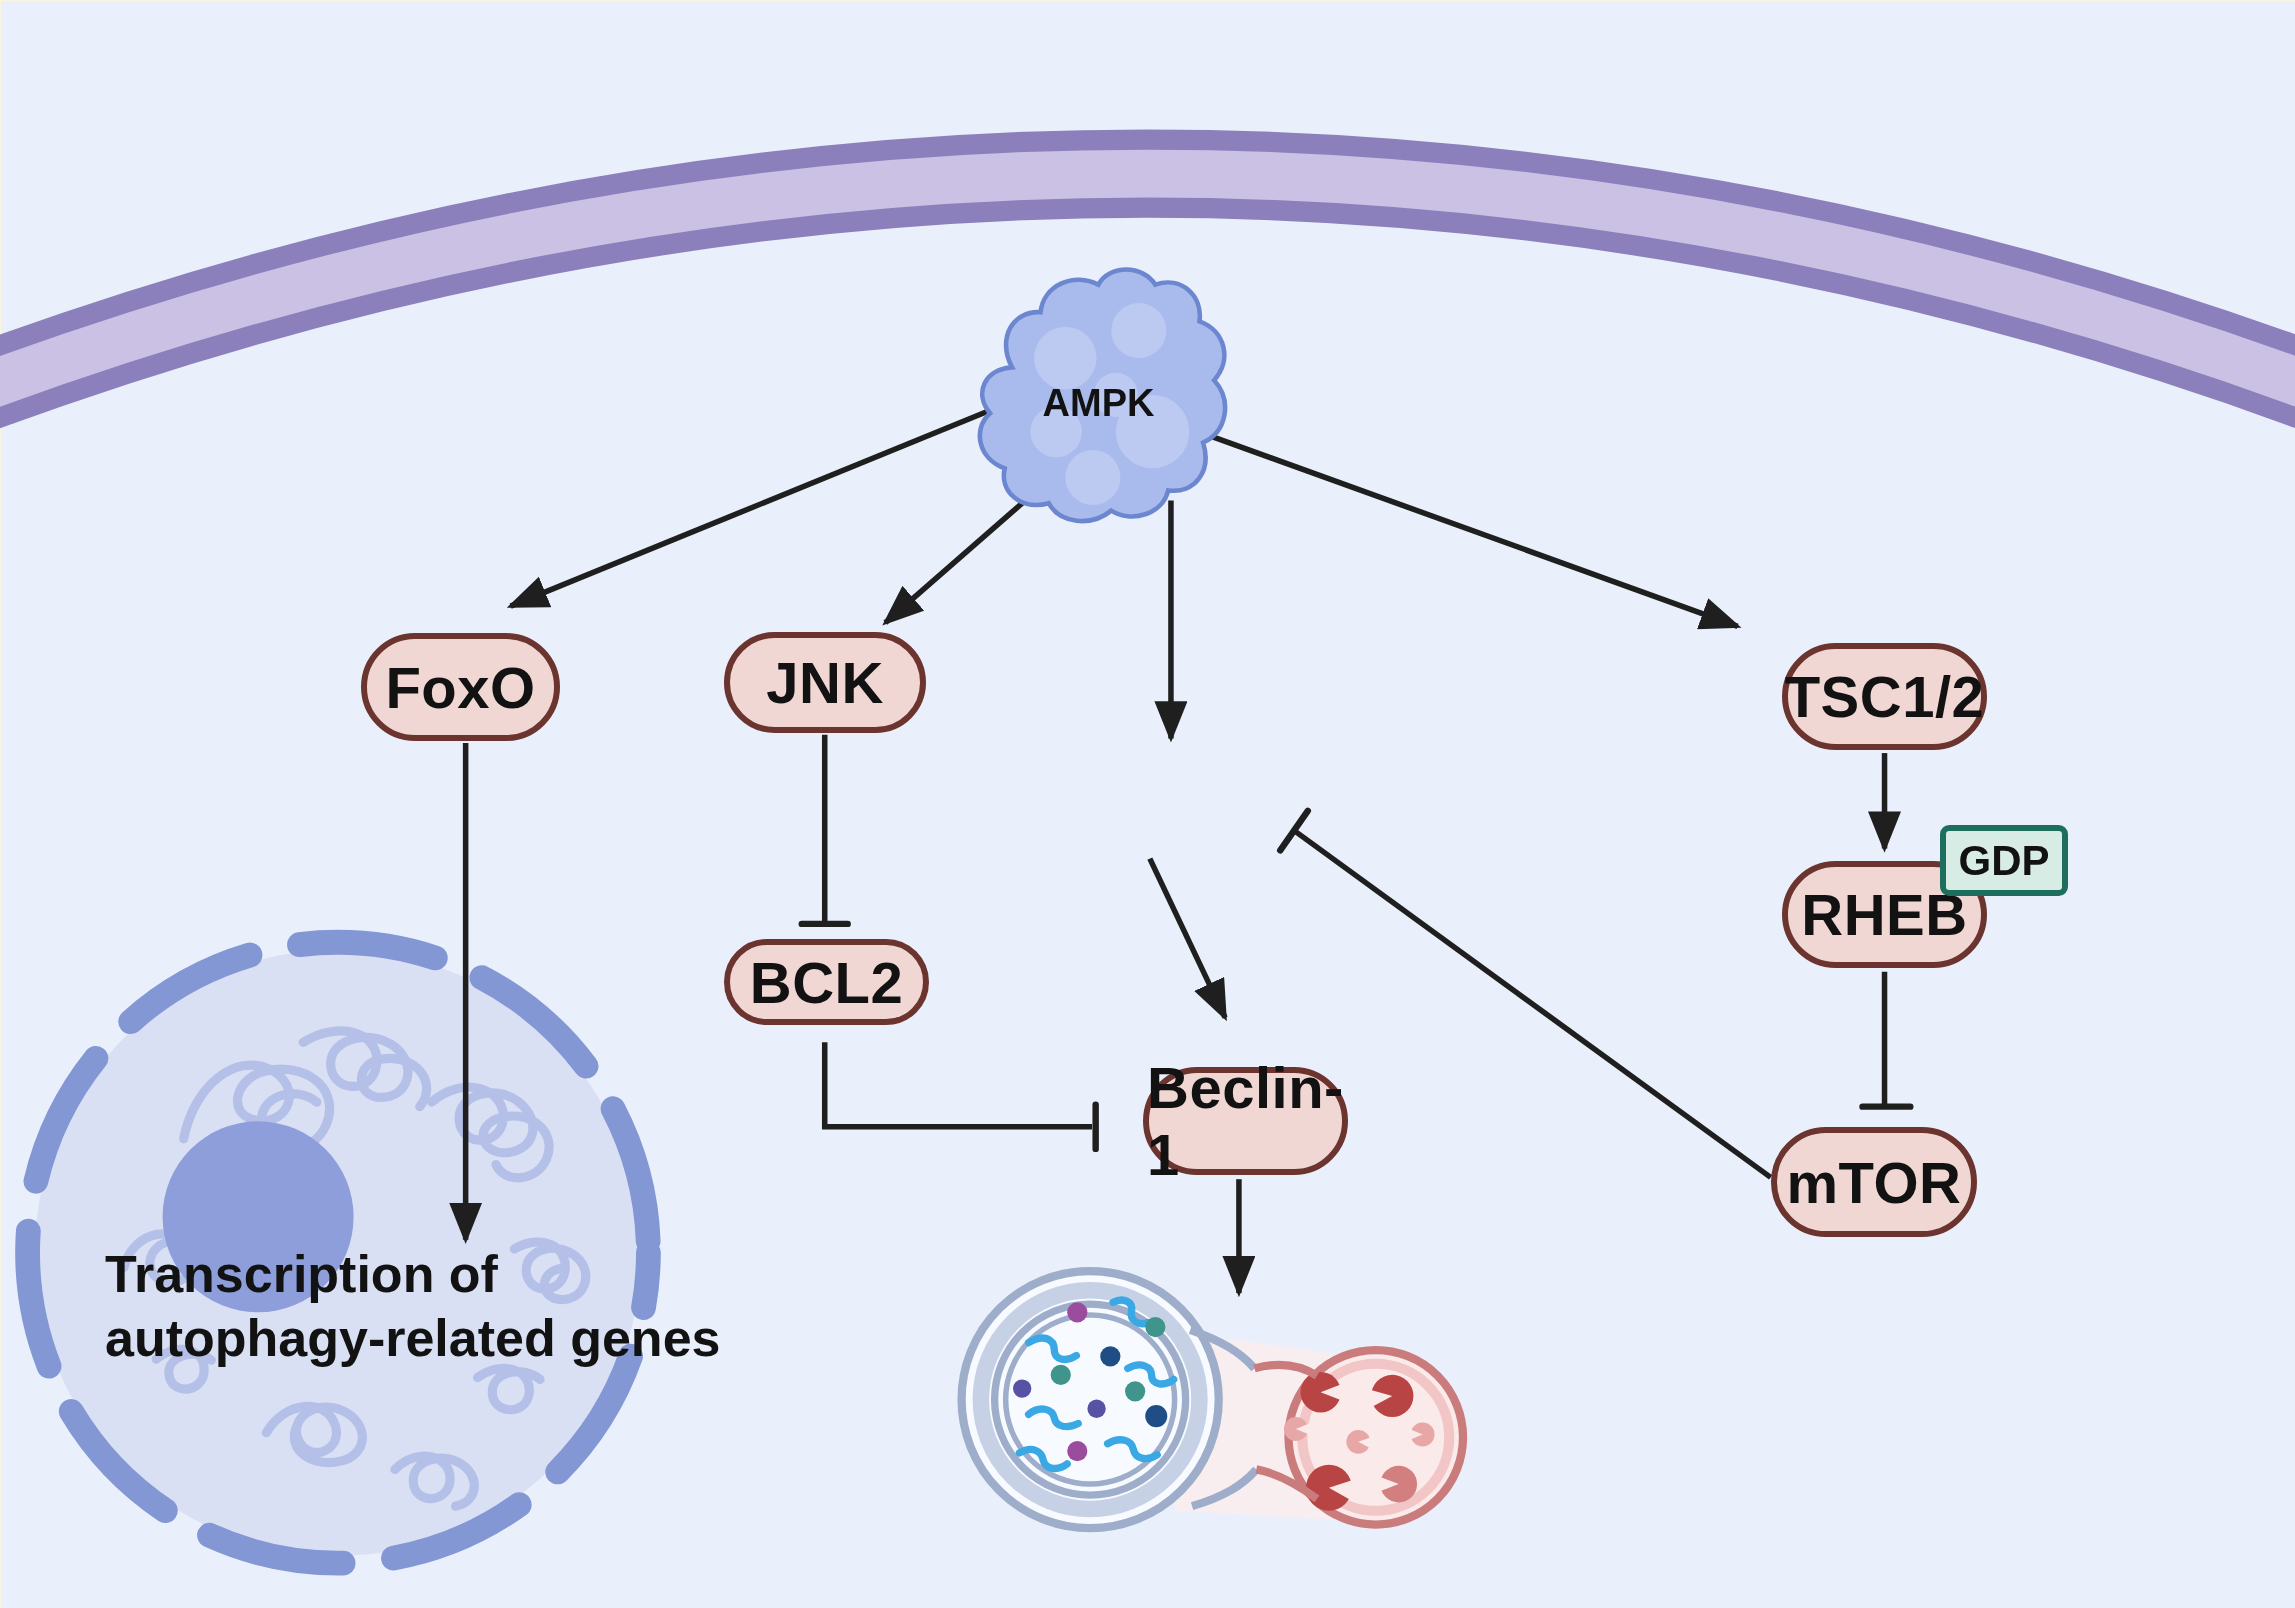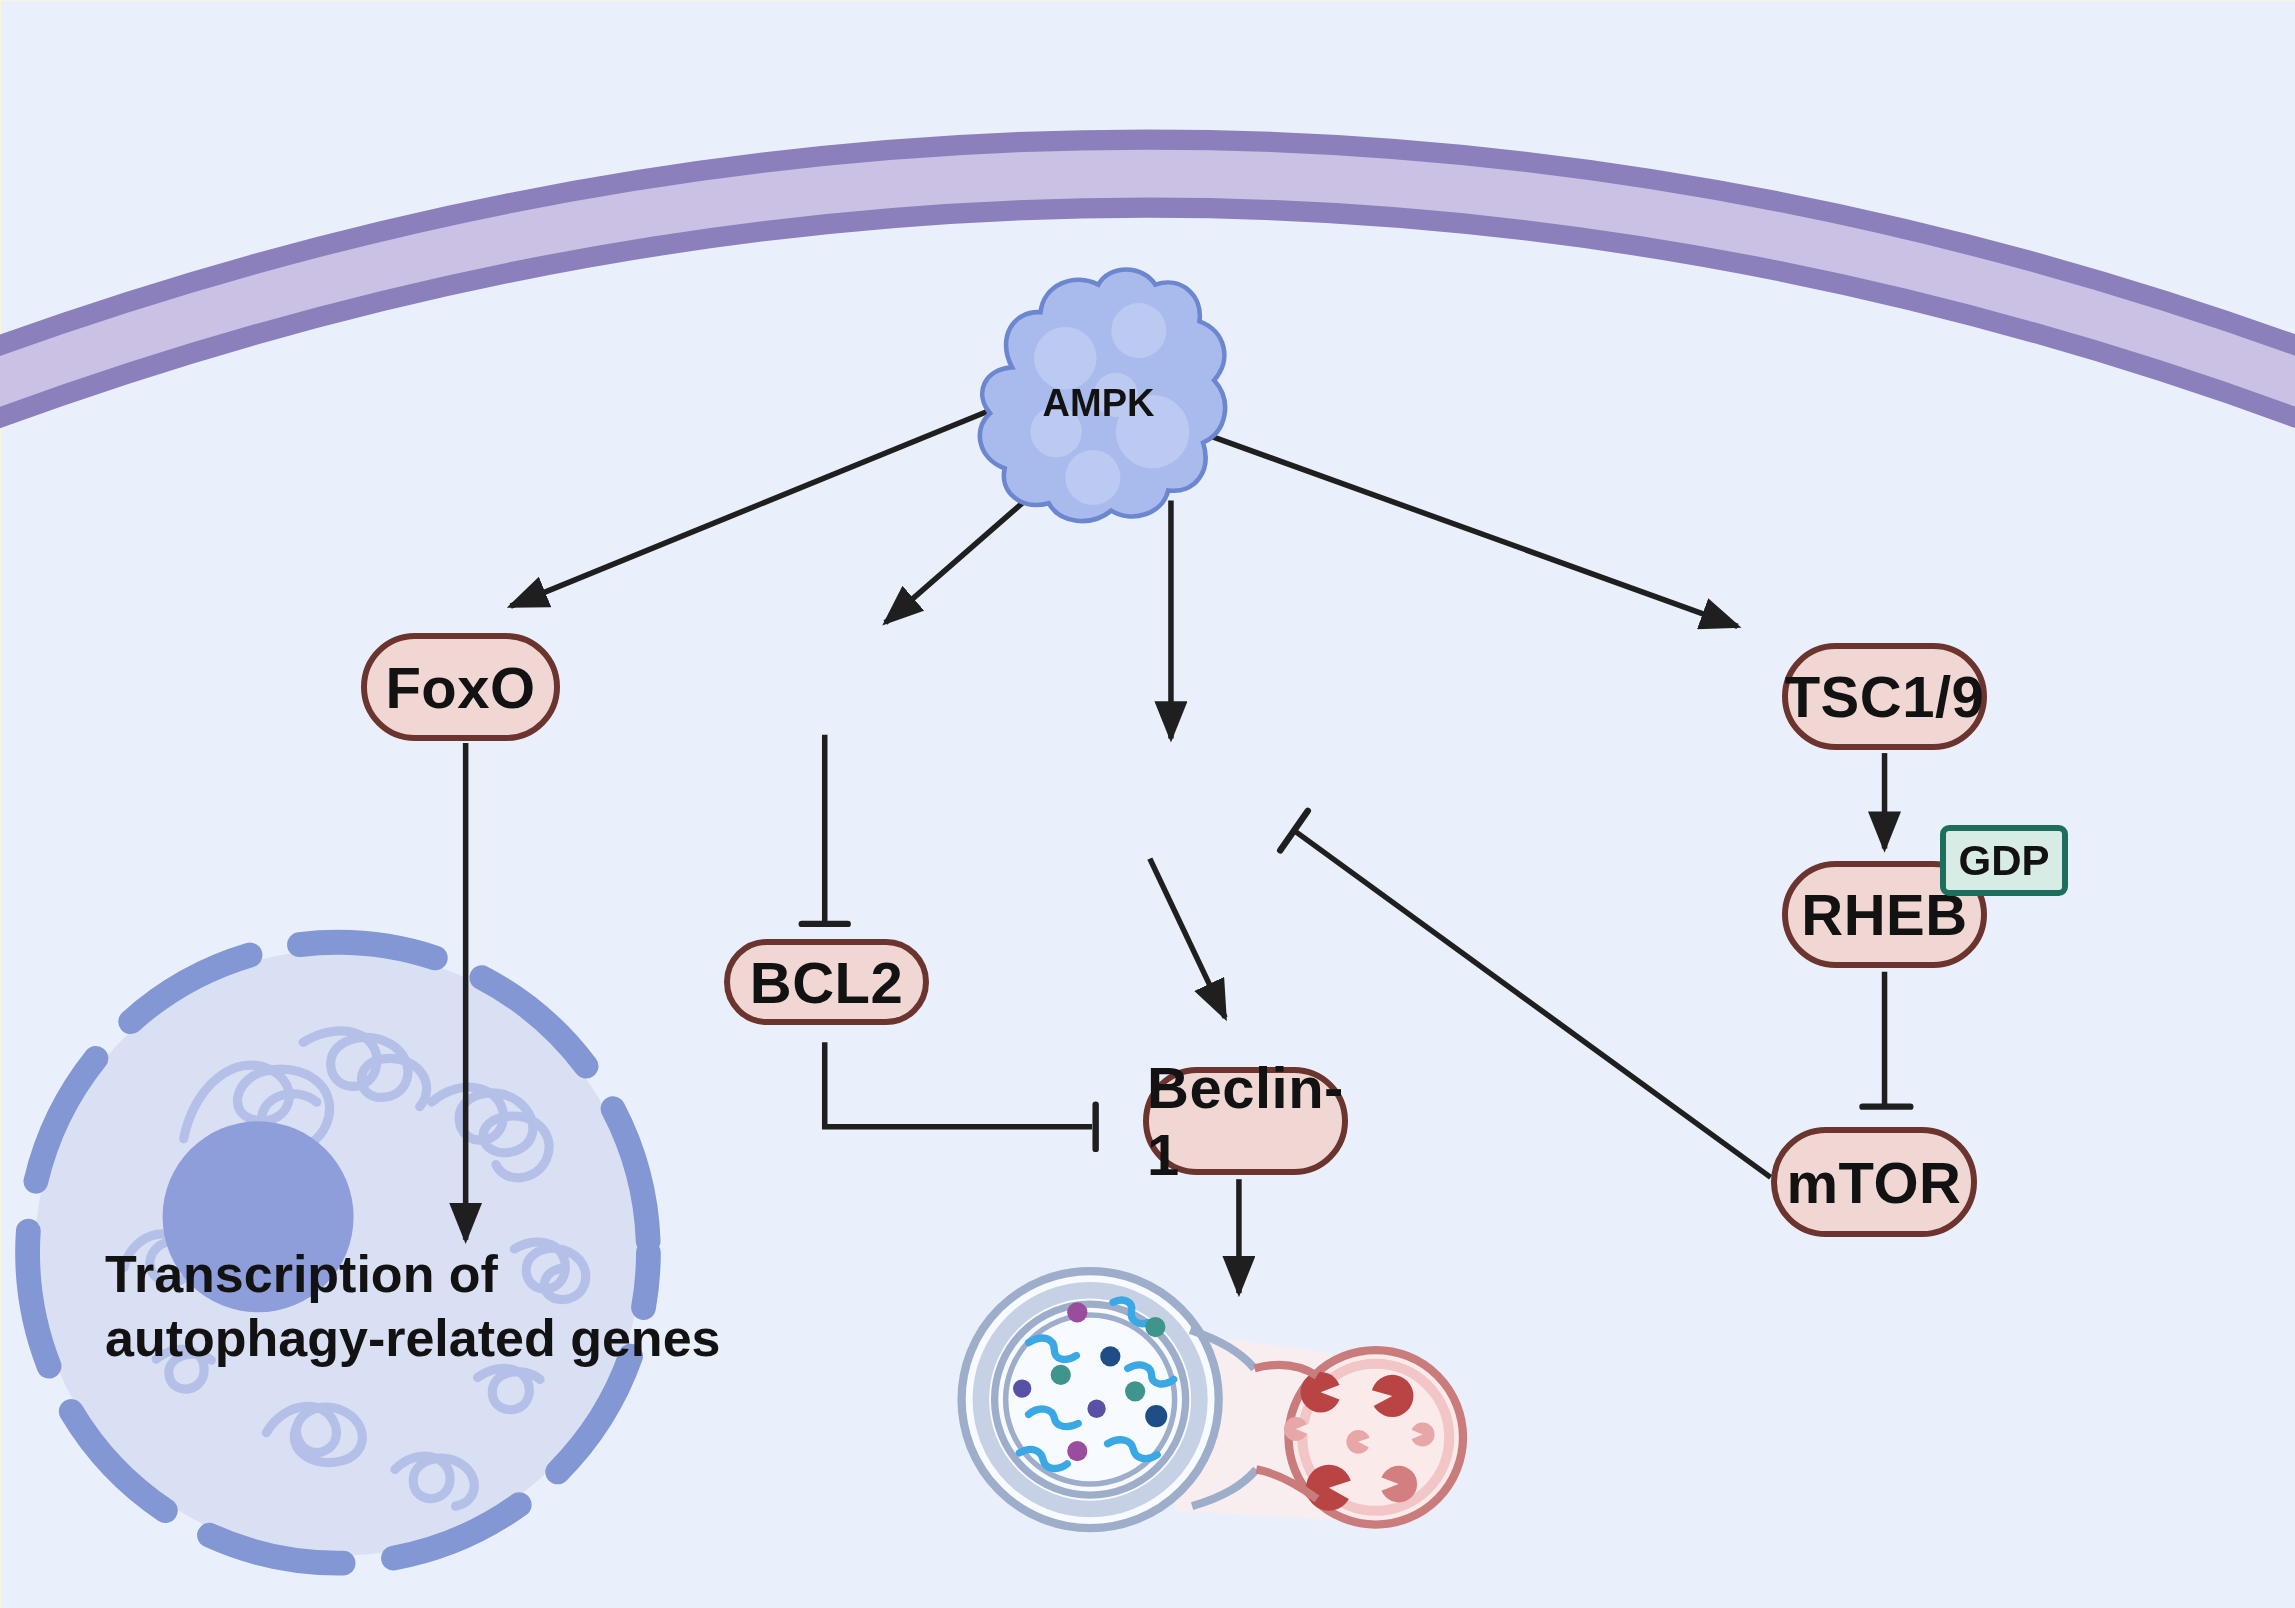--- a/index.html
+++ b/index.html
@@ -196,28 +196,31 @@
       <circle class="blob-light" cx="1150" cy="470" r="28"></circle>
       <circle class="blob-light" cx="1255" cy="470" r="40"></circle>
       <circle class="blob-light" cx="1190" cy="520" r="30"></circle>
       <circle class="blob-light" cx="1215" cy="430" r="24"></circle>
     </g>
   </svg>
 
   <div class="node" style="left:361px;top:633px;width:199px;height:108px;">
     <span>FoxO</span>
   </div>
+  <div class="node" style="left:724px;top:632px;width:202px;height:101px;">
+    <span>JNK</span>
+  </div>
   <div class="node" style="left:724px;top:939px;width:205px;height:86px;">
     <span>BCL2</span>
   </div>
   <div class="node" style="left:1143px;top:1067px;width:205px;height:108px;">
     <span>Beclin-1</span>
   </div>
   <div class="node" style="left:1782px;top:643px;width:205px;height:107px;">
-    <span>TSC1/9</span>
+    <span>TSC1/2</span>
   </div>
   <div class="node" style="left:1782px;top:861px;width:205px;height:107px;">
     <span>RHEB</span>
   </div>
   <div class="node" style="left:1771px;top:1127px;width:206px;height:110px;">
     <span>mTOR</span>
   </div>
   <div class="gdp-box" style="left:1940px;top:825px;width:128px;height:71px;">
     <span>GDP</span>
   </div>

